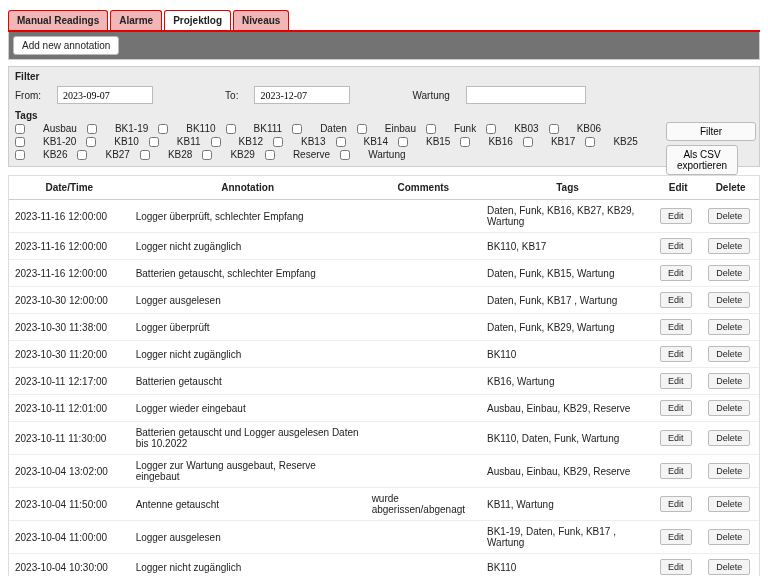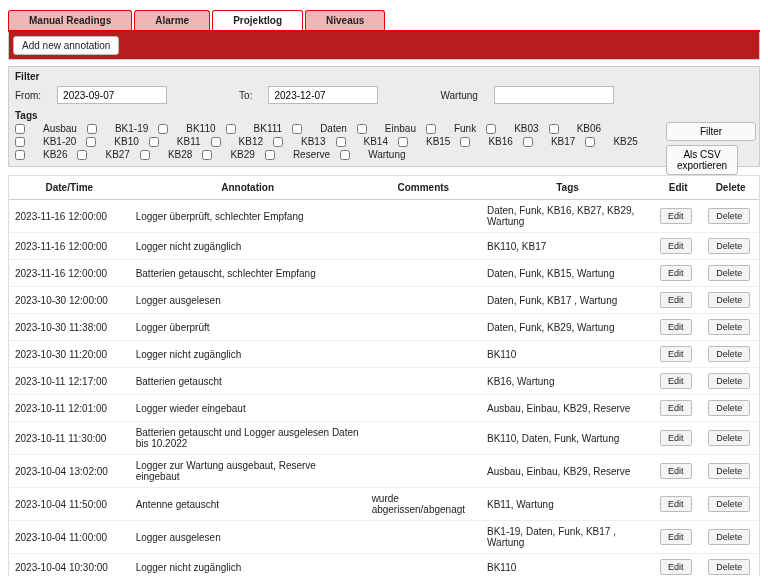--- a/index.html
+++ b/index.html
@@ -1,33 +1,33 @@
 <!DOCTYPE html>
 <html><head>
 <meta charset="utf-8">
 <style>
   * { box-sizing: border-box; margin: 0; padding: 0; }
   html, body { width: 768px; height: 576px; font-family: Arial, sans-serif; font-size: 10px; background: #fff; color: #222; }
   .page { padding: 10px 8px; }
   .tabs { display: flex; gap: 2px; border-bottom: 2px solid #e60000; }
   .tab {
-    padding: 4px 20px; font-weight: bold; font-size: 10px;
+    padding: 4px 8px; font-weight: bold; font-size: 10px;
     border: 1px solid #888; border-bottom: none; background: #fbc6c6;
     border-top-left-radius: 3px; border-top-right-radius: 3px; cursor: pointer;
   }
   .tab.red { background: #f3b6b6; border-color: #e60000; }
   .tab.active { background: #fff; border-color: #e60000; }
-  .panel { border: 1px solid #ccc; background: #b91c1c; padding: 4px; border-top: none; }
+  .panel { border: 1px solid #ccc; background: #737373; padding: 4px; border-top: none; }
   .addnew { display: inline-block; background: #fff; border: 1px solid #bbb; border-radius: 3px; padding: 3px 8px; font-size: 10px; cursor: pointer; }
   .filterbox { margin-top: 6px; border: 1px solid #ccc; background: #ececec; padding: 4px 6px 6px 6px; }
   .filter-title { font-weight: bold; margin-bottom: 4px; }
   .row1 { display: flex; align-items: center; gap: 16px; flex-wrap: wrap; }
   .lbl { font-size: 10px; }
   .inp { border: 1px solid #bbb; background: #fff; padding: 3px 5px; font-size: 10px; height: 18px; }
-  .inp.date { width: 110px; }
+  .inp.date { width: 96px; font-family: Liberation Serif, serif; }
   .inp.contains { width: 120px; }
   .actions { position: absolute; right: 12px; top: 122px; display: flex; flex-direction: column; gap: 4px; }
   .btn { background: #fafafa; border: 1px solid #bbb; border-radius: 3px; padding: 3px 10px; font-size: 10px; cursor: pointer; }
   .tags-title { font-weight: bold; margin-top: 6px; }
   .tags-wrap { display: flex; flex-wrap: wrap; gap: 2px 10px; margin-top: 2px; max-width: 640px; }
   .tagitem { display: inline-flex; align-items: center; gap: 18px; font-size: 10px; }
   .tagitem input { width: 10px; height: 10px; }
   .tablewrap { margin-top: 8px; border: 1px solid #ddd; }
   table { width: 100%; border-collapse: collapse; font-size: 10px; }
   thead th { text-align: center; font-weight: bold; padding: 6px 6px; border-bottom: 1px solid #ccc; background: #fff; }

